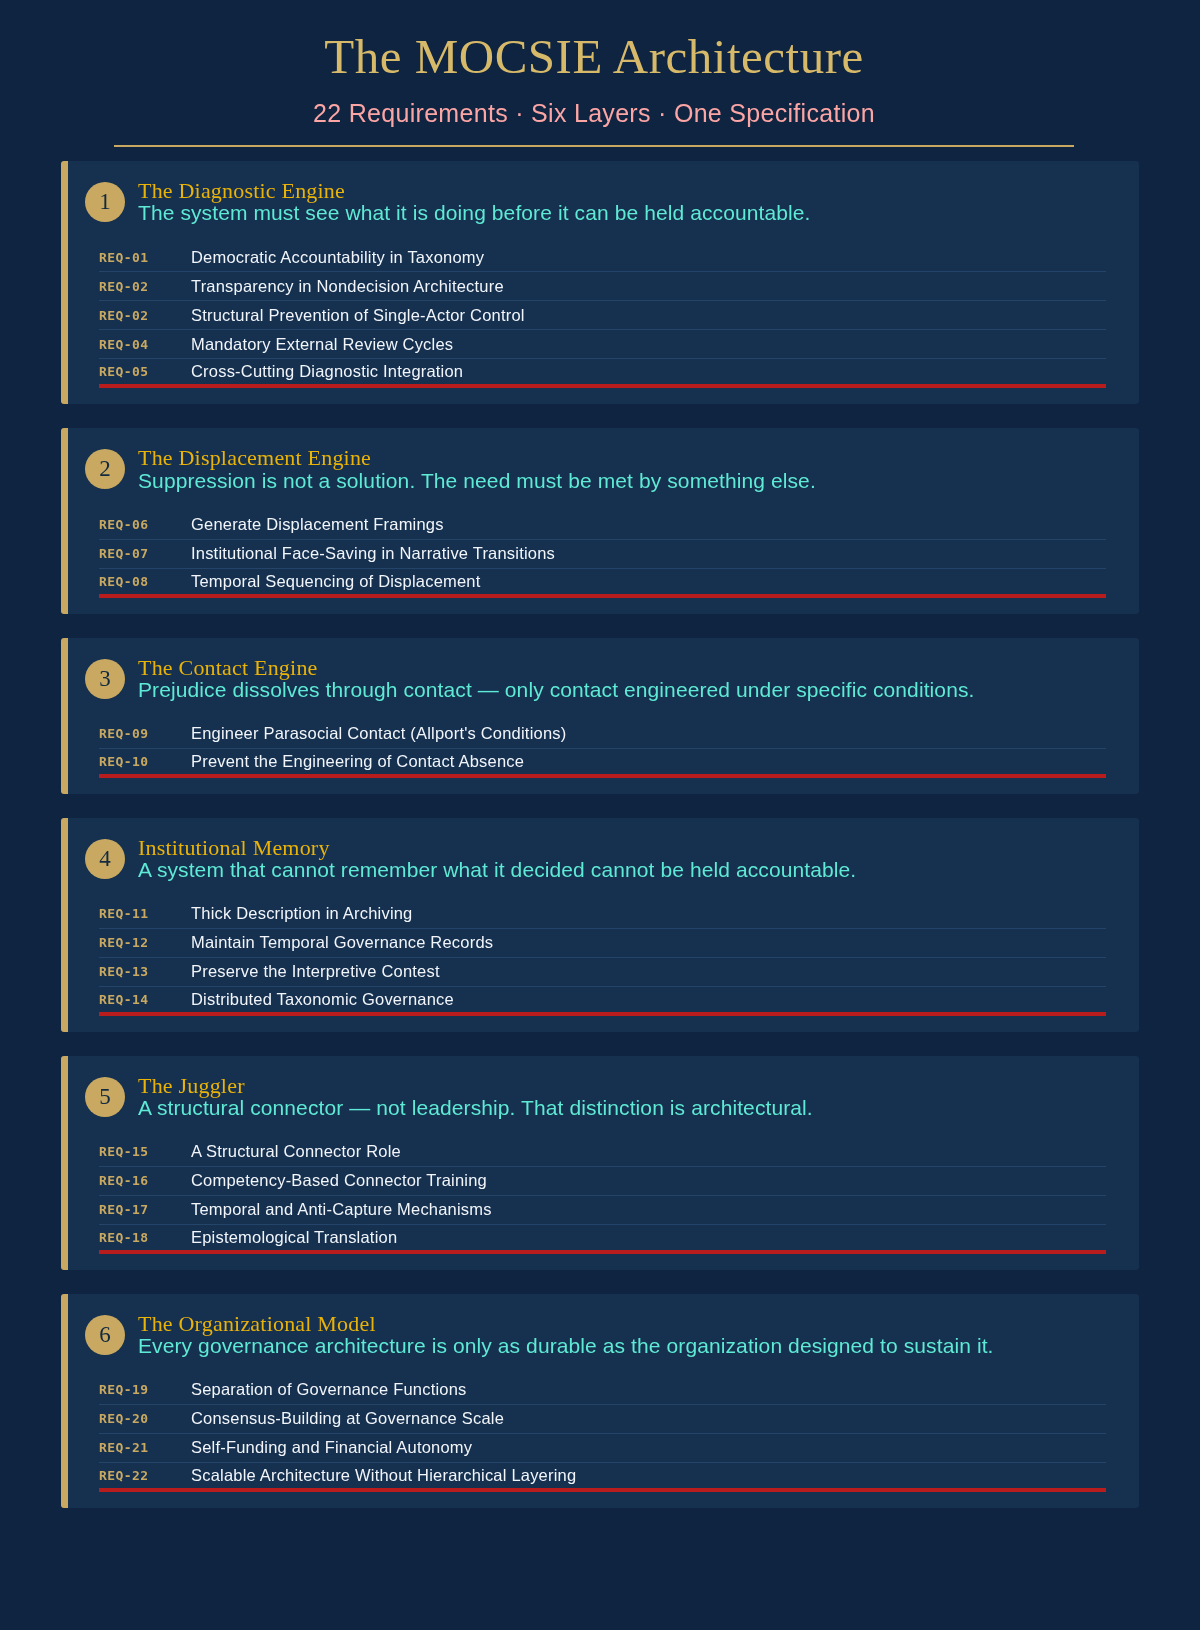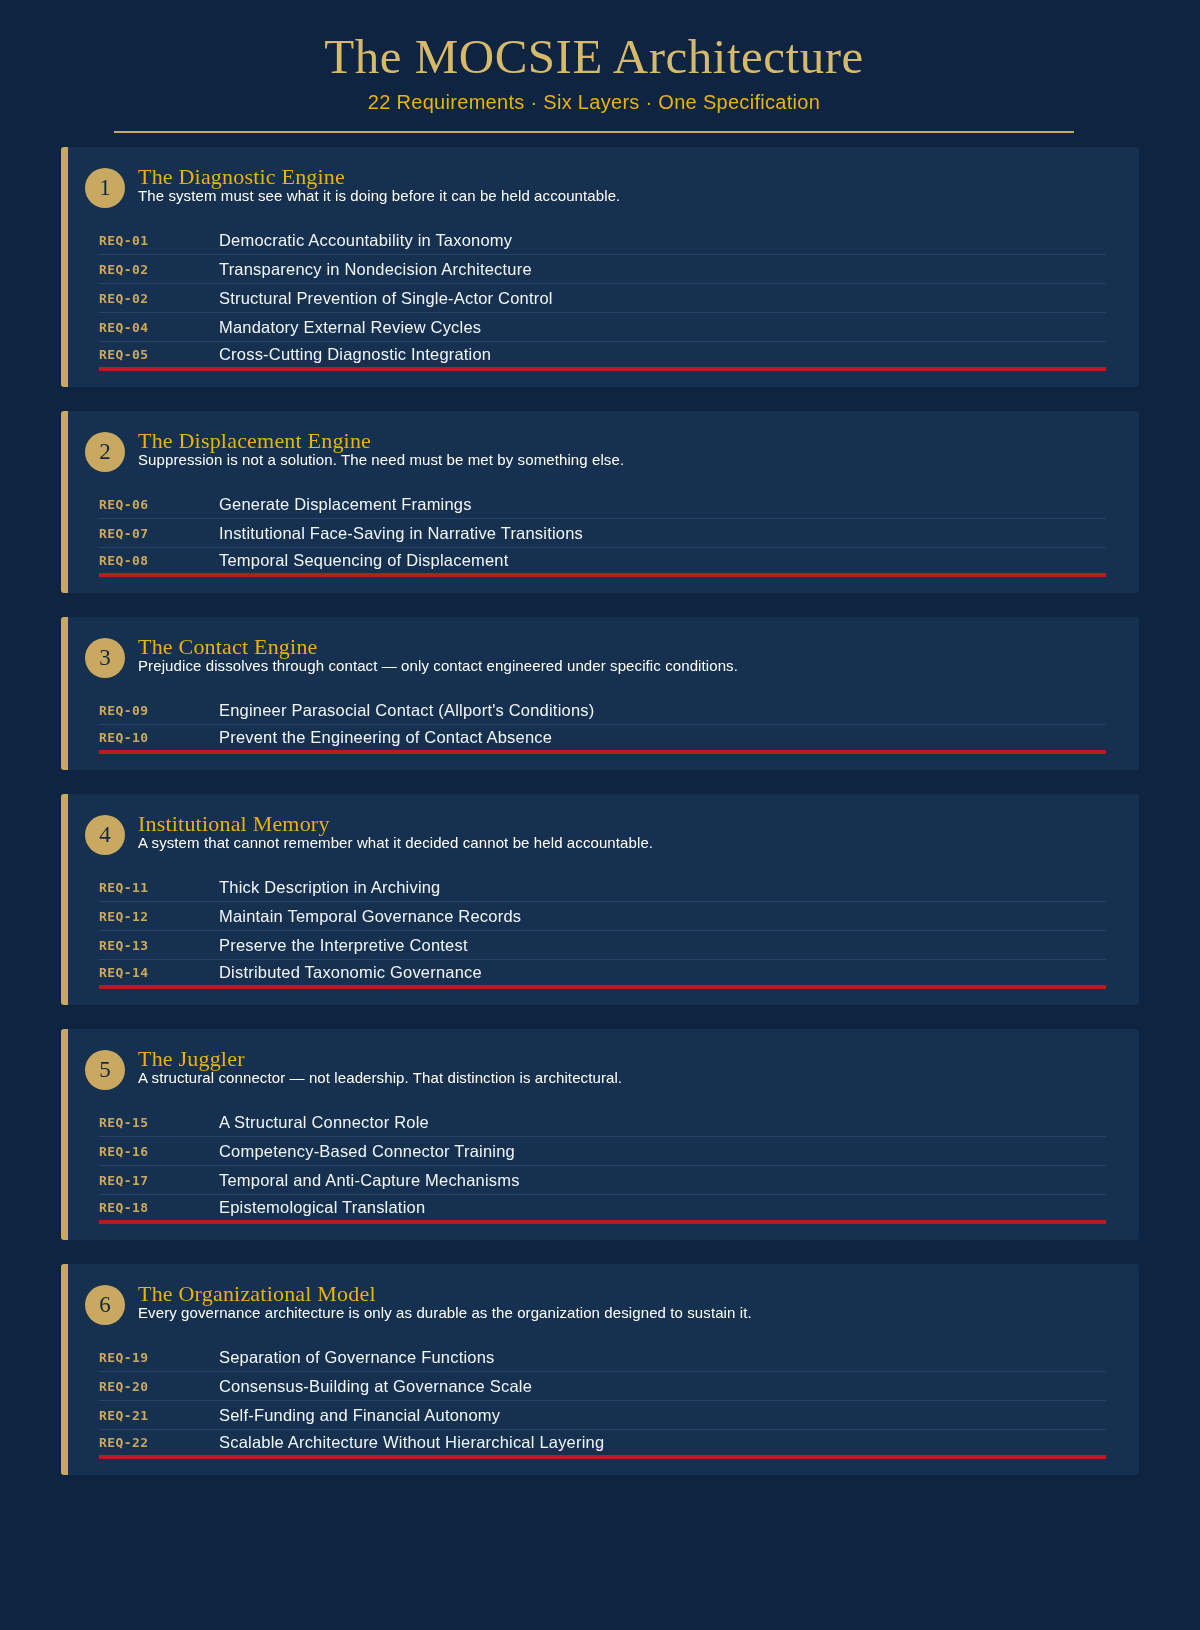--- a/index.html
+++ b/index.html
@@ -16,23 +16,23 @@
   .header { padding:28px 12px 0 0; text-align:center; }
   .title {
     font-family:"Liberation Serif", serif;
     font-size:49px;
     font-weight:400;
     color:#d7b96a;
     letter-spacing:0.5px;
     line-height:1.18;
   }
   .subtitle {
-    font-size:20px;
-    color:#eab308;
-    margin-top:5px;
+    font-size:25px;
+    color:#fca5a5;
+    margin-top:13px;
     letter-spacing:0.3px;
     font-weight:400;
   }
   .header-rule {
     width:960px;
     height:2.5px;
     background:#c9a961;
     margin:17px auto 0 auto;
   }
 
@@ -76,35 +76,34 @@
   .head-text { flex:1 1 auto; min-width:0; }
   .section-title {
     font-family:Liberation Serif, serif;
     font-size:22px;
     font-weight:400;
     color:#eab308;
     line-height:1.05;
     letter-spacing:0.2px;
   }
   .section-sub {
-    font-size:15px;
-    color:#ffffff;
+    font-size:21px;
+    color:#5eead4;
     margin-top:-1px;
     letter-spacing:0.1px;
     font-weight:400;
   }
 
   
   .req-list { margin-top:18px; padding-left:38px; padding-right:33px; }
   .req-row {
     display:flex;
     align-items:center;
     height:29px;
     border-bottom:1px solid #24446a;
-    gap:28px;
   }
   .req-row:last-child { border-bottom:4px solid #b91c1c;align-items:center; }
   .req-id {
     flex:0 0 92px;
     font-family:"DejaVu Sans Mono", monospace;
     font-size:13px;
     font-weight:700;
     color:#c9a961;
     letter-spacing:0.4px;
   }

